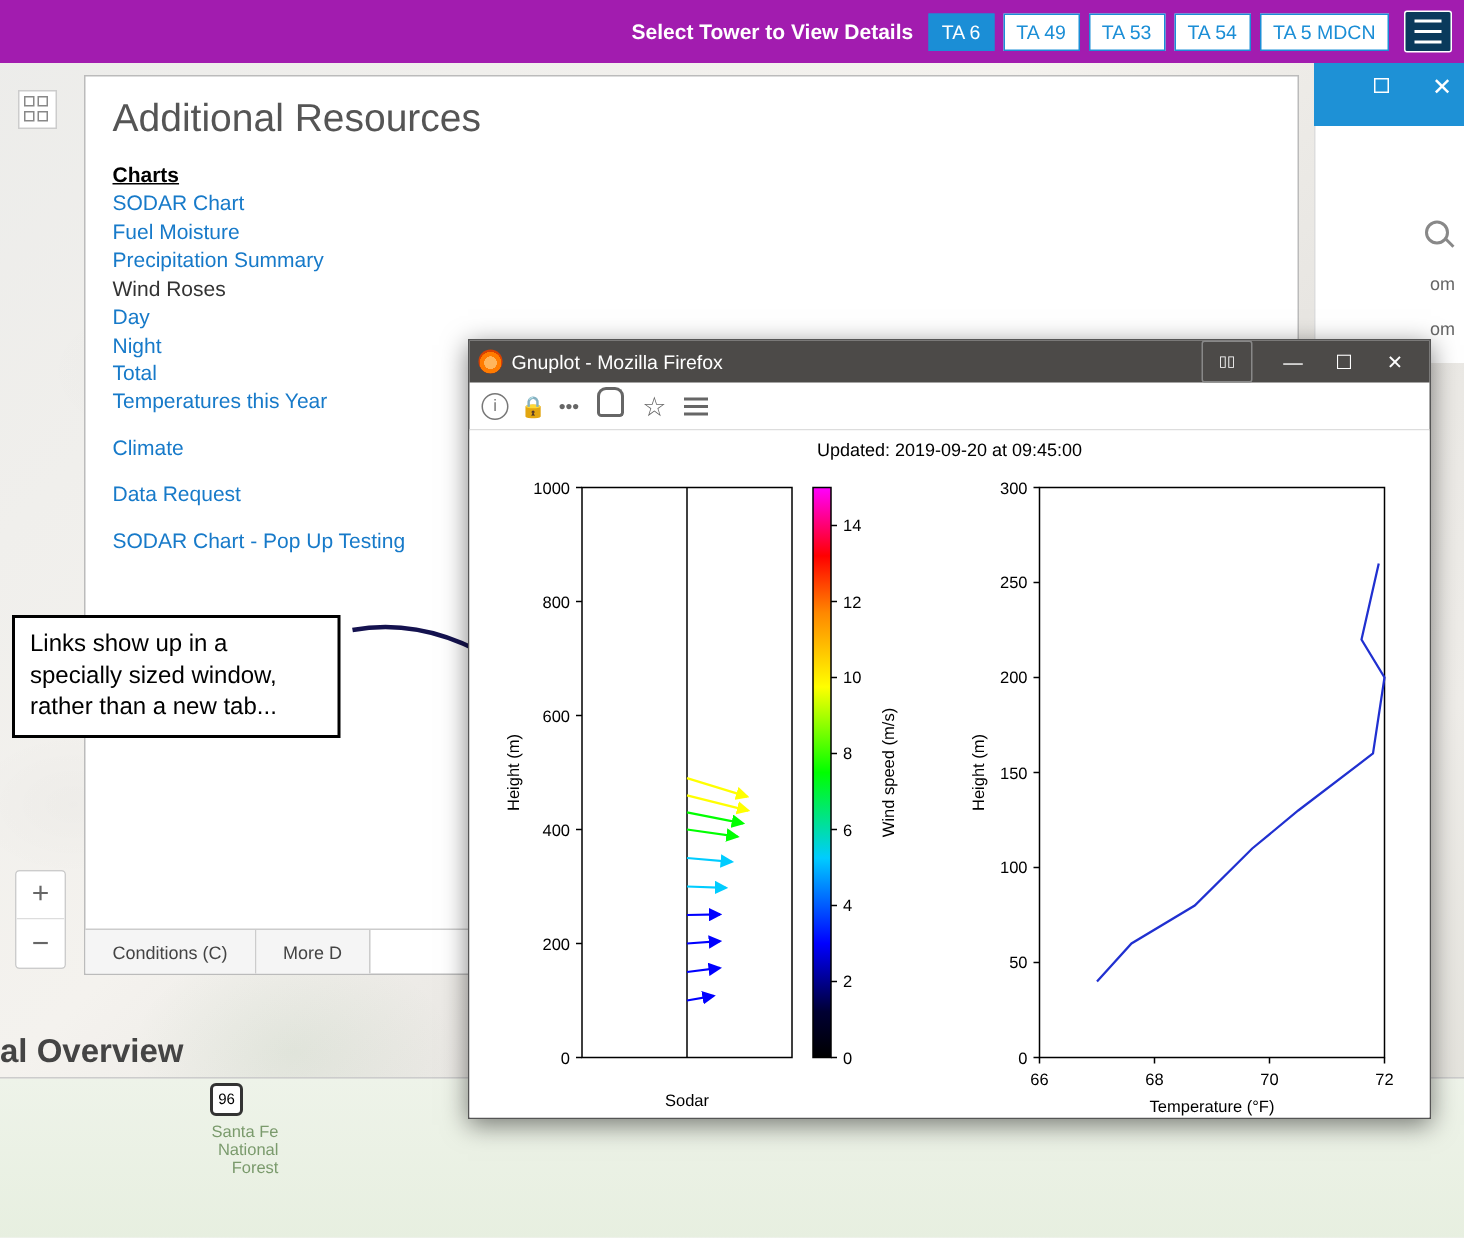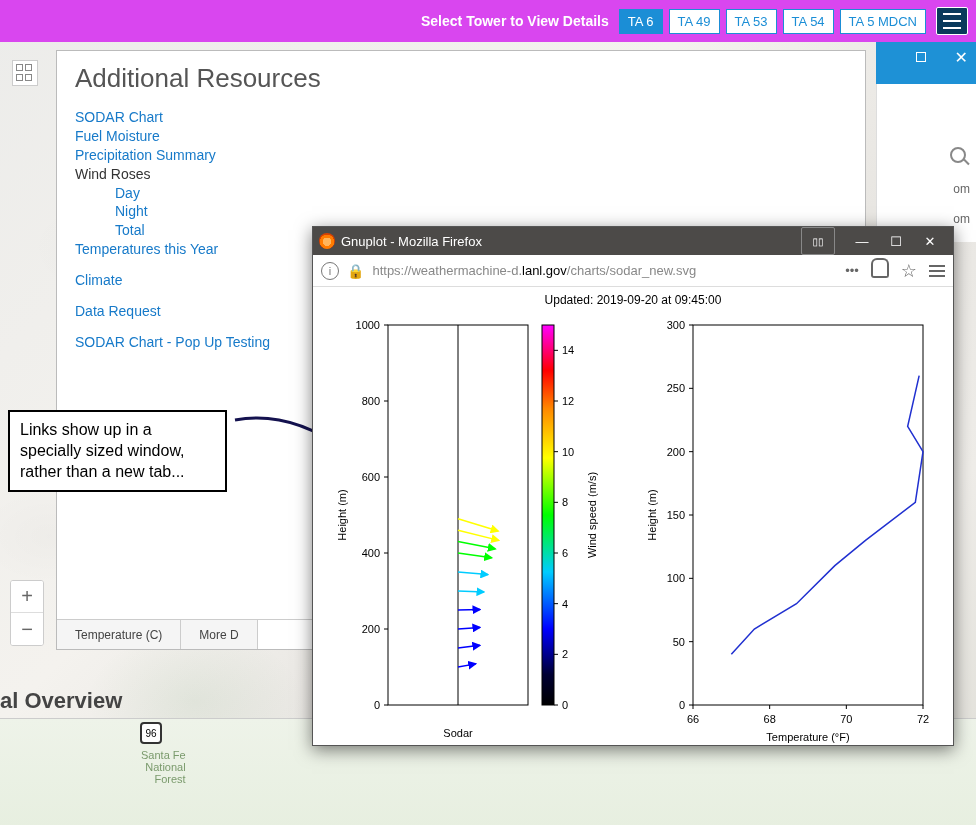--- a/index.html
+++ b/index.html
@@ -4,33 +4,33 @@
 <style>
   * { box-sizing: border-box; margin: 0; padding: 0; }
   body { font-family: Arial, Helvetica, sans-serif; width: 976px; height: 825px; position: relative; background: #f0f0f0; overflow: hidden; }
 
   .map-bg { position: absolute; inset: 0; background: linear-gradient(135deg, #ececea 0%, #f4f2ee 40%, #e8e6e2 60%, #efede9 80%, #e0dfd8 100%); }
   .map-texture { position:absolute; inset:0; background:
     radial-gradient(ellipse 200px 100px at 15% 30%, rgba(0,0,0,.02), transparent 60%),
     radial-gradient(ellipse 180px 120px at 20% 85%, rgba(60,130,60,.08), transparent 60%),
     radial-gradient(ellipse 120px 80px at 5% 65%, rgba(0,0,0,.02), transparent 60%); }
 
-  .topbar { position: absolute; top:0; left:0; right:0; height:42px; background:#d946ef; display:flex; align-items:center; justify-content:flex-end; padding:0 8px; color:#fff; gap:6px; }
+  .topbar { position: absolute; top:0; left:0; right:0; height:42px; background:#a21caf; display:flex; align-items:center; justify-content:flex-end; padding:0 8px; color:#fff; gap:6px; }
   .topbar-label { font-weight:bold; font-size:14px; margin-right:4px; }
   .tower-btn { border:1px solid #1b8ed6; background:#fff; color:#1b8ed6; font-size:13px; padding:4px 8px; cursor:pointer; }
   .tower-btn.active { background:#1b8ed6; color:#fff; }
   .hamburger { width:32px; height:28px; display:flex; flex-direction:column; justify-content:center; gap:5px; background:#0a3a5c; border:1px solid #fff; border-radius:2px; cursor:pointer; align-items:center; margin-left:4px;}
   .hamburger span { display:block; width:18px; height:2px; background:#fff; }
 
   .panel { position:absolute; top:50px; left:56px; width:810px; height:600px; background:#fff; border:1px solid #bbb; padding:12px 18px; }
   .panel-title { font-family: "Segoe UI Light","Helvetica Neue",sans-serif; font-size:26px; font-weight:300; color:#555; margin-bottom:14px; }
   .section-head { font-weight:bold; text-decoration:underline; font-size:14px; margin-bottom:2px;}
   .link { color:#177ac9; font-size:14px; line-height:1.35; cursor:pointer; display:block;}
   .plain { color:#333; font-size:14px; line-height:1.35; }
-  .indent { margin-left:40px; }
+  .indent { }
   .gap { margin-top:12px; }
 
   .expand-icon { position:absolute; top:60px; left:12px; width:26px; height:26px; border:1px solid #ccc; background:#fff; display:flex; flex-wrap:wrap; padding:3px; gap:2px; cursor:pointer;}
   .expand-icon i { width:7px; height:7px; border:1px solid #888; }
 
   .zoom-ctrl { position:absolute; left:10px; top:580px; width:34px; background:#fff; border:1px solid #ccc; border-radius:3px; overflow:hidden;}
   .zoom-ctrl button { width:100%; height:32px; background:#fff; border:none; border-bottom:1px solid #ddd; font-size:20px; color:#666; cursor:pointer;}
   .zoom-ctrl button:last-child{border-bottom:none;}
 
   .footer-tabs { position:absolute; bottom:0; left:0; right:0; height:30px; display:flex; border-top:1px solid #ccc;}
@@ -111,34 +111,35 @@
 
 <div class="expand-icon">
     <i></i>
     <i></i>
     <i></i>
     <i></i>
   </div>
 
 <div class="panel">
   <div class="panel-title">Additional Resources</div>
+  <div class="section-head">Charts</div>
   <a class="link">SODAR Chart</a>
   <a class="link">Fuel Moisture</a>
   <a class="link">Precipitation Summary</a>
   <span class="plain">Wind Roses</span>
   <a class="link indent">Day</a>
   <a class="link indent">Night</a>
   <a class="link indent">Total</a>
   <a class="link">Temperatures this Year</a>
   <a class="link gap">Climate</a>
   <a class="link gap">Data Request</a>
   <a class="link gap">SODAR Chart - Pop Up Testing</a>
 
   <div class="footer-tabs">
-    <button>Temperature (C)</button>
+    <button>Conditions (C)</button>
     <button>More D</button>
   </div>
 </div>
 
 <div class="zoom-ctrl">
   <button>+</button>
   <button>−</button>
 </div>
 
 <div class="overview-label">al Overview</div>
@@ -166,23 +167,20 @@
     <div class="win-controls">
       <button class="reader">▯▯</button>
       <button>—</button>
       <button>☐</button>
       <button>✕</button>
     </div>
   </div>
   <div class="popup-addr">
     <span class="info-icon">i</span>
     <span class="lock-icon">🔒</span>
-    <span class="addr-text">
-      <span style="color:#888">https://weathermachine-d.</span><span style="color:#000">lanl.gov</span><span style="color:#888">/charts/sodar_new.svg</span>
-    </span>
     <div class="addr-right">
       <span>•••</span>
       <span class="pocket"></span>
       <span class="star">☆</span>
       <span class="ff-ham">
           <span></span>
           <span></span>
           <span></span>
         </span>
     </div>

